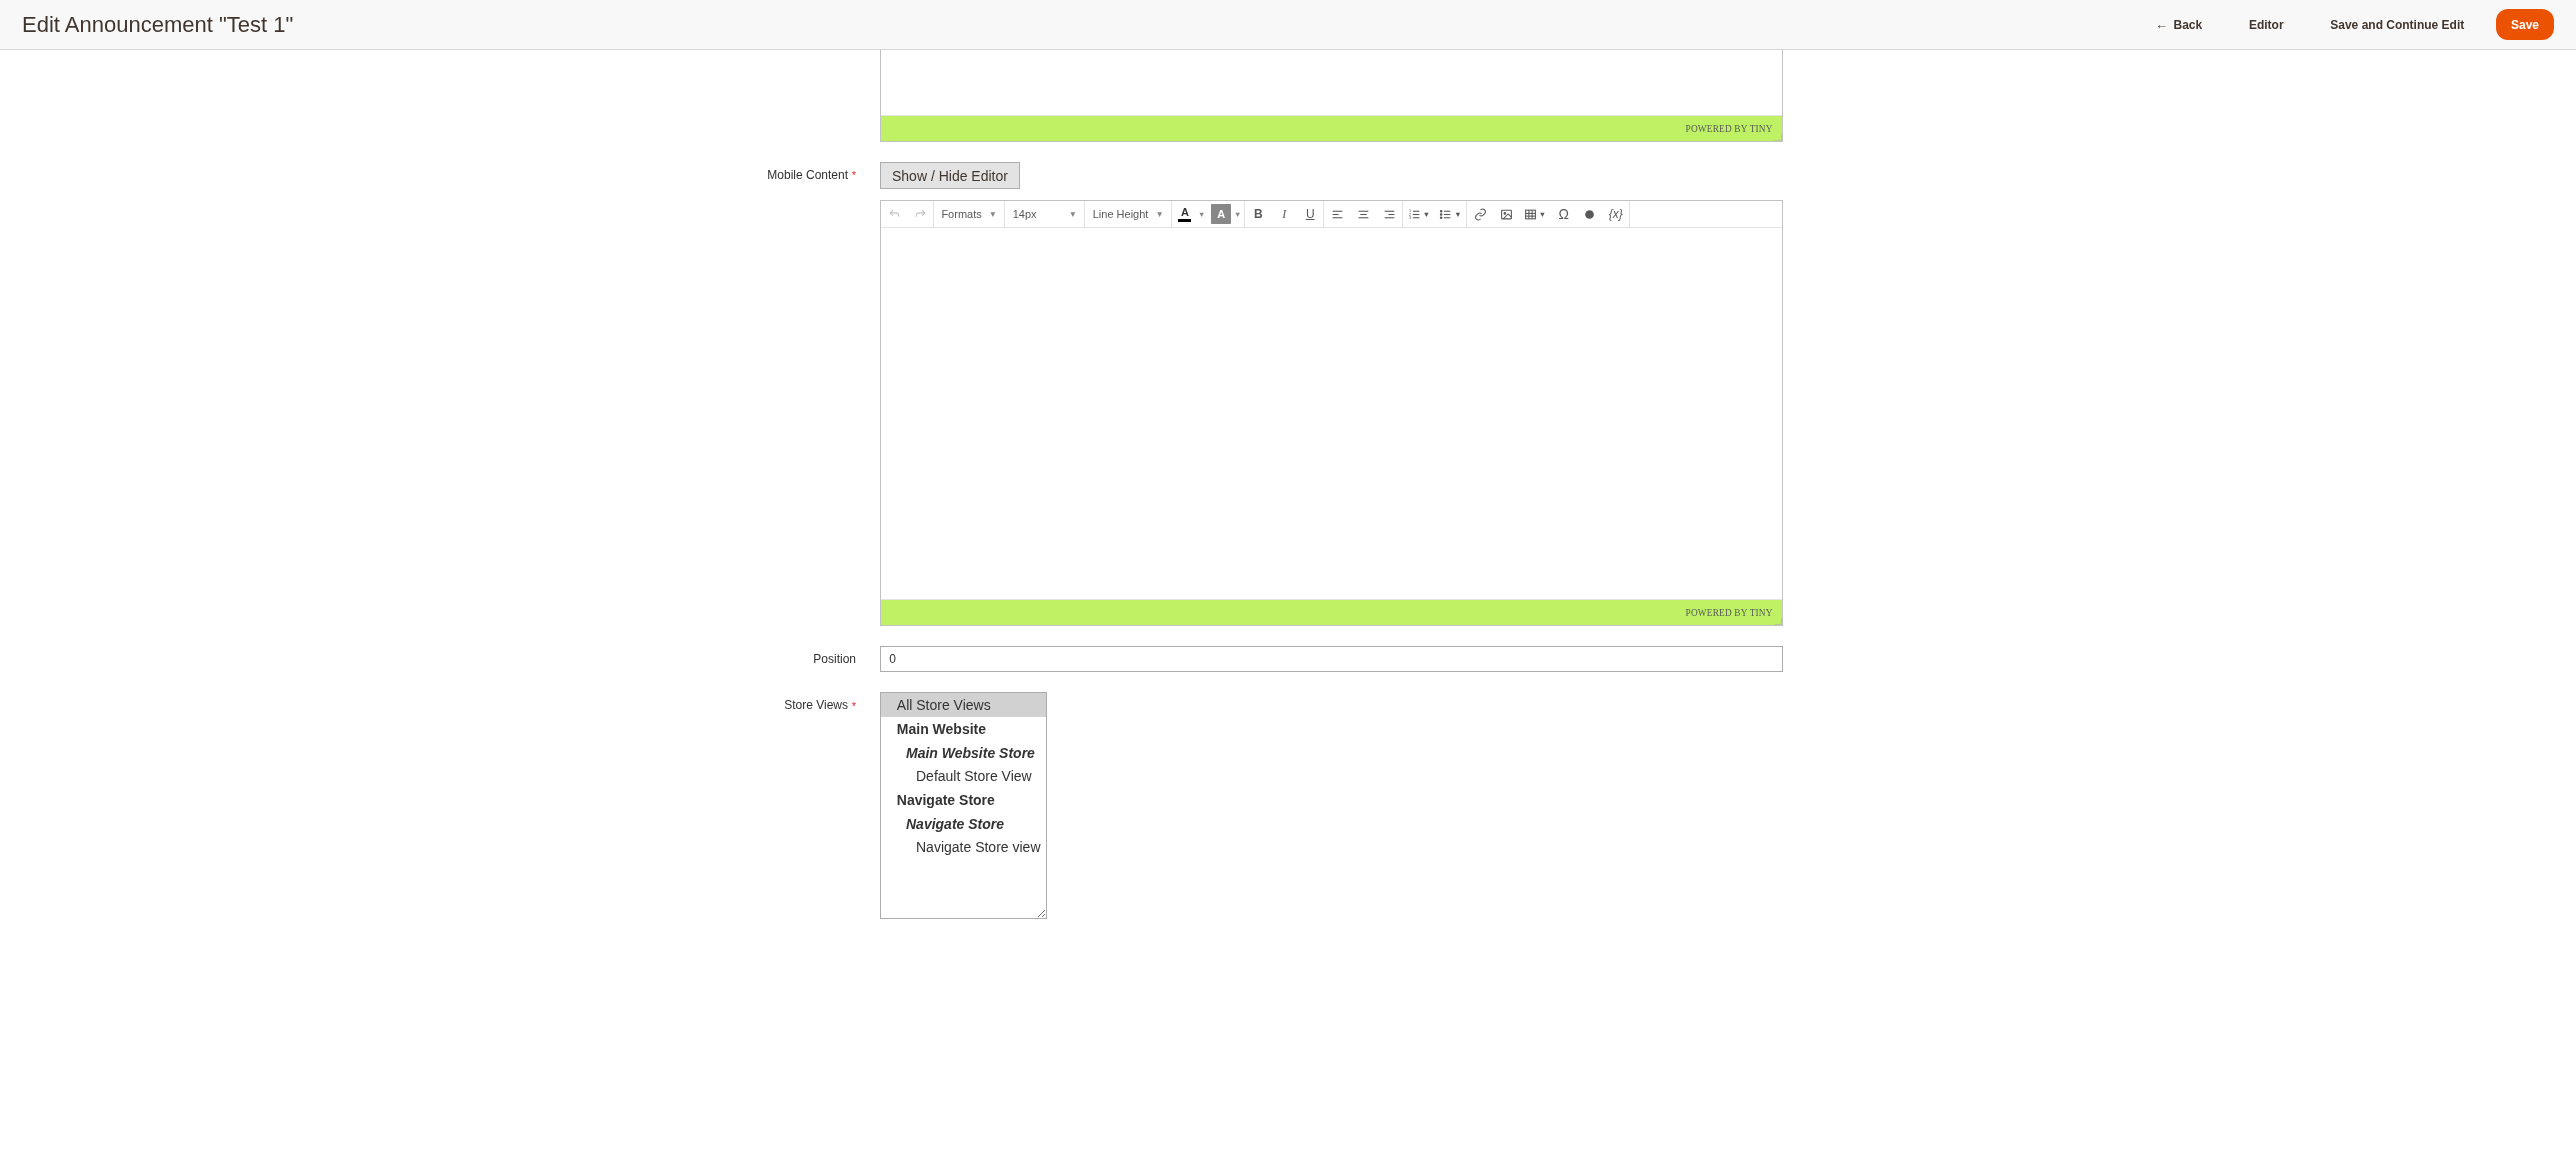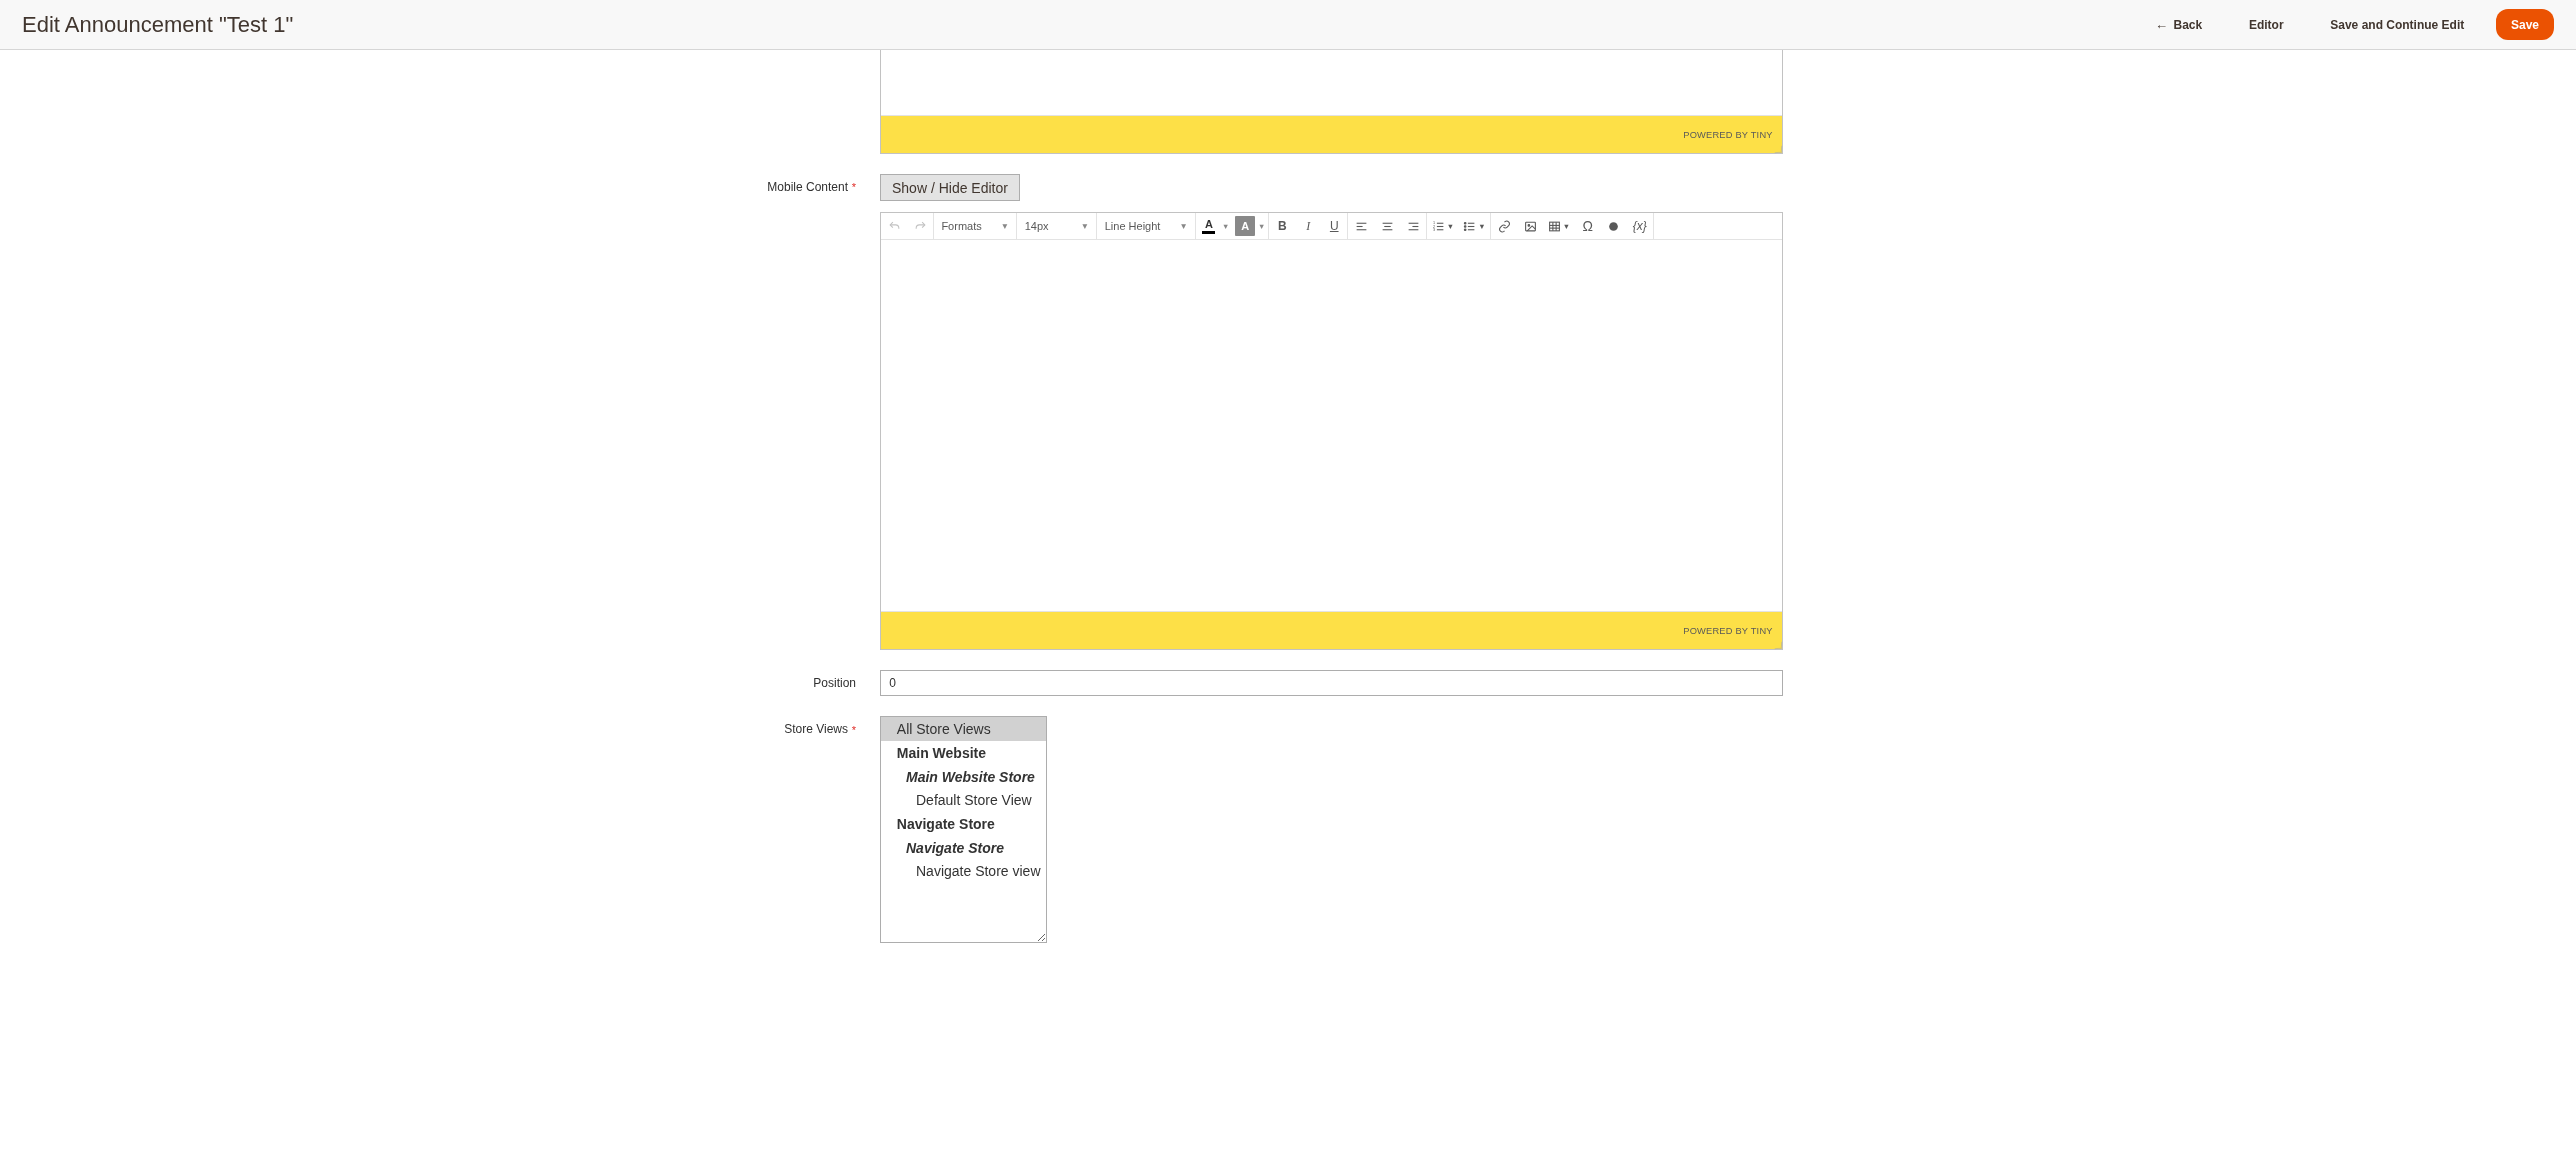--- a/index.html
+++ b/index.html
@@ -22,32 +22,32 @@
 
 .form-row { display: flex; align-items: flex-start; margin-top: 20px; }
 .form-label { width: 843px; text-align: right; padding-right: 24px; padding-top: 5.6px; font-size: 12px; color: #303030; position: relative; }
 .form-label.required::after { content: '*'; color: #e02b27; font-size: 11px; margin-left: 3.7px; position: relative; top: 0.9px; }
 .form-control { flex: 0 0 903px; }
 
 .editor-wrap { border: 0.9px solid #c2c2c2; background: #fff; }
 .editor-wrap.top-partial { border-top: none; }
 .editor-body { height: 65px; background: #fff; }
 .editor-body.tall { height: 371px; }
-.editor-footer { height: 38px; background: #fde047; border-top: 0.9px solid #e3e3e3; display: flex; align-items: center; justify-content: flex-end; padding: 0 9.3px; position: relative; }
+.editor-footer { height: 26px; background: #bef264; border-top: 0.9px solid #e3e3e3; display: flex; align-items: center; justify-content: flex-end; padding: 0 9.3px; position: relative; font-family: Liberation Serif, serif; }
 .editor-footer .powered { font-size: 9.3px; color: #595959; letter-spacing: 0.2px; }
 .resize-handle { position: absolute; right: 0.9px; bottom: 0.9px; width: 9.3px; height: 9.3px; }
 .resize-handle::before { content: ''; position: absolute; right: 0; bottom: 0; border-right: 1.9px solid #aaa; border-bottom: 1.9px solid #aaa; width: 5.6px; height: 5.6px; transform: skew(-5deg,-5deg); opacity: 0.6; }
 
 .show-hide-btn { background: #e3e3e3; border: 0.9px solid #adadad; padding: 4.6px 11px; font-size: 14px; color: #41362f; cursor: pointer; margin-bottom: 11px; }
 
 .toolbar { display: flex; align-items: center; background: #fff; border-bottom: 0.9px solid #e3e3e3; height: 27px; }
 .tb-group { display: flex; align-items: center; border-right: 0.9px solid #e3e3e3; height: 100%; }
 .tb-btn { width: 26px; height: 26px; display: inline-flex; align-items: center; justify-content: center; cursor: pointer; color: #595959; font-size: 12px; }
 .tb-btn.disabled { color: #c2c2c2; cursor: default; }
-.tb-select { height: 26px; display: inline-flex; align-items: center; padding: 0 7.4px; cursor: pointer; font-size: 11px; color: #595959; gap: 19px; }
+.tb-select { height: 26px; display: inline-flex; align-items: center; padding: 0 7.4px; cursor: pointer; font-size: 11px; color: #595959; gap: 7px; }
 .tb-select.wide { min-width: 79px; justify-content: space-between; }
 .tb-select .caret { font-size: 8.3px; color: #888; }
 .tb-icon-svg { width: 13px; height: 13px; }
 
 .color-btn { display: flex; flex-direction: column; align-items: center; justify-content: center; width: 20.4px; height: 20.4px; position: relative; }
 .color-btn .letter { font-size: 11px; line-height: 1; font-weight: bold; }
 .color-btn .bar { width: 13px; height: 2.8px; background: #000; margin-top: 0.9px; }
 .color-btn.bg { background: #888; padding: 0.9px 1.9px; border-radius: 0.9px; }
 .color-btn.bg .letter { color: #fff; }
 .color-split { display: inline-flex; align-items: center; padding: 0 2.8px; }

